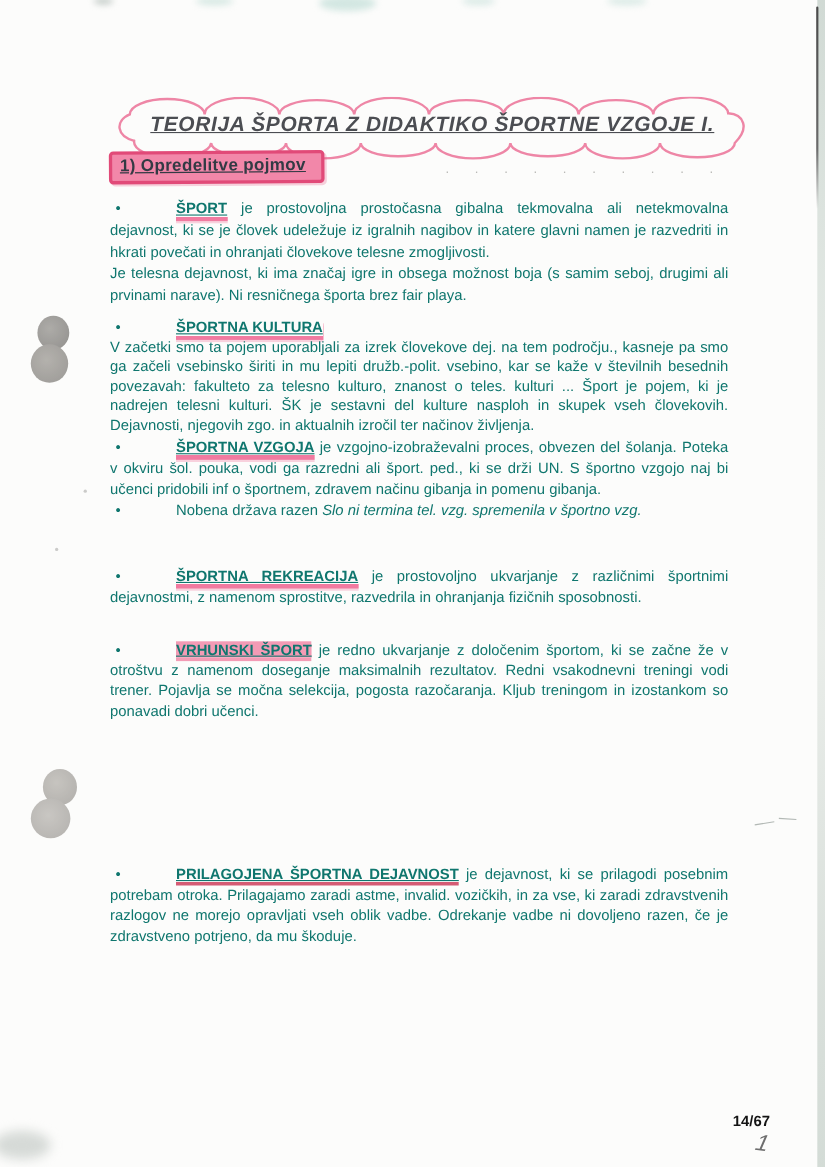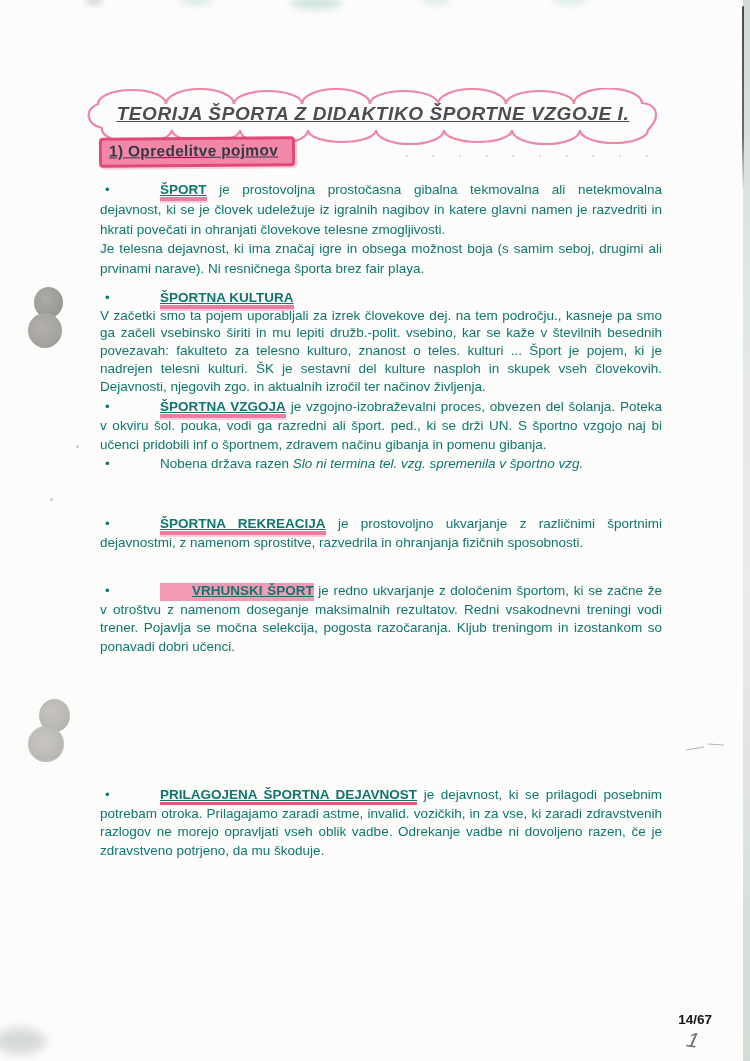--- a/index.html
+++ b/index.html
@@ -20,21 +20,21 @@
     background:linear-gradient(to bottom,#4a4a4a 0%,#6a6a6a 70%,rgba(120,120,120,0) 100%);
     border-radius:1px;
   }
   .smudge { position:absolute; border-radius:50%; filter:blur(3px); }
   .blob { position:absolute; }
   .blob .c { position:absolute; border-radius:50%; }
   .pencil-mark { position:absolute; height:0; border-top:1.5px solid #9fa6a2; opacity:.8; }
   .speck { position:absolute; width:3px; height:3px; border-radius:50%; background:#9a9a98; opacity:.5; }
 
   
-  .title-wrap { position:absolute; left:84px; top:88px; width:578px; height:58px; }
+  .title-wrap { position:absolute; left:104px; top:88px; width:578px; height:58px; }
   .title-wrap svg { position:absolute; left:0; top:0; }
   .doc-title {
     position:absolute; left:0; top:15px; width:100%; text-align:center;
     font-size:19px; font-weight:bold; font-style:italic; letter-spacing:.6px;
     text-decoration:underline; color:#4b4d52; white-space:nowrap;
   }
 
   
   .heading-box {
     position:absolute; left:99px; top:137px; display:inline-block;
@@ -55,31 +55,31 @@
   .para {
     position:absolute; left:100px; width:562px; margin:0;
     text-align:justify; font-size:13.5px; line-height:18.6px; color:#0f766e;
   }
   .lh20  { line-height:19.8px; }
   .lh176 { line-height:17.7px; }
   .lh19  { line-height:19.1px; }
   .b { display:inline-block; width:60px; padding-left:5px; box-sizing:border-box; }
   .kw { font-weight:bold; text-decoration:underline; white-space:nowrap; }
   .hl-band { box-shadow:0 4px 0 rgba(238,97,142,.78), 0 6px 0 rgba(238,97,142,.28); }
-  .hl-full { background:rgba(240,118,154,.72); box-shadow:0 3px 0 rgba(240,118,154,.72);padding-left:32px; }
+  .hl-full { background:rgba(240,118,154,.72); box-shadow:0 3px 0 rgba(240,118,154,.72); }
   .hl-thin { box-shadow:0 3px 0 rgba(206,62,92,.85); }
   .it { font-style:italic; }
 
   
   .footer-url {
     position:absolute; left:48px; top:1012px;
     font-size:13.5px; font-weight:bold; color:#141414; letter-spacing:.1px;
   }
   .page-number {
-    position:absolute; right:38px; top:1012px;
+    position:absolute; right:50px; top:1012px;
     font-size:13.5px; font-weight:bold; color:#141414;
   }
   .handwritten-one {
     position:absolute; left:687px; top:1028px;
     font-size:21px; font-style:italic; font-weight:300; color:#6d6d6d;
     transform:rotate(7deg) skewX(-6deg);
   }
 </style>
 </head>
 <body>

